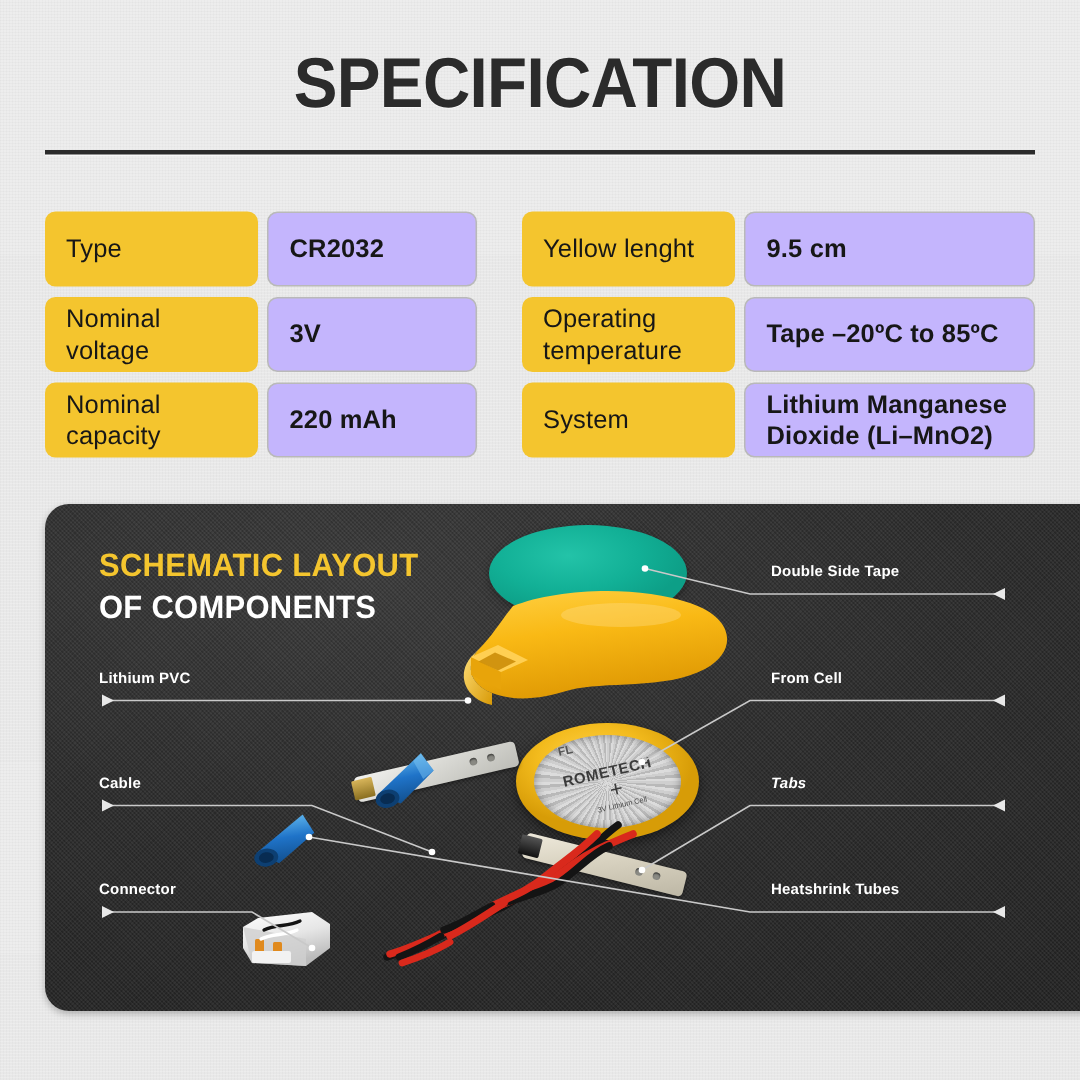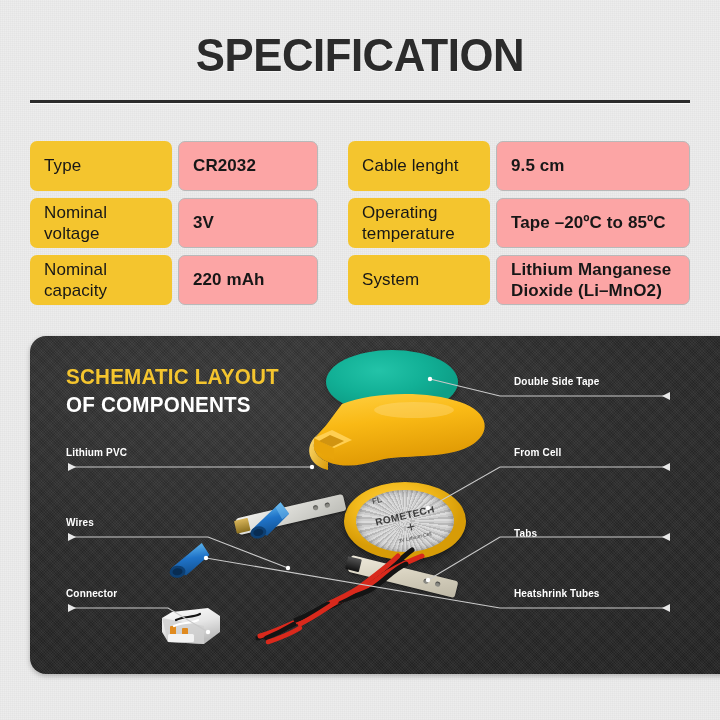--- a/index.html
+++ b/index.html
@@ -53,21 +53,21 @@
     font-size:17px;
     line-height:1.24;
     color:#171717;
   }
   .cell.label{
     background:#F4C52E;
     font-weight:400;
     letter-spacing:.1px;
   }
   .cell.value{
-    background:#fca5a5;
+    background:#c4b5fd;
     border:1px solid #b9b9b9;
     font-weight:bold;
     letter-spacing:.1px;
   }
   .cell.gap{ background:transparent; padding:0; }
   .cell .txt{ display:block; }
 
   
   .schematic-panel{
     position:absolute; left:30px; top:336px;
@@ -179,21 +179,21 @@
 
   <div class="cell label">
       <span class="txt">Type</span>
     </div>
   <div class="cell gap"></div>
   <div class="cell value">
       <span class="txt">CR2032</span>
     </div>
   <div class="cell gap"></div>
   <div class="cell label">
-      <span class="txt">Cable lenght</span>
+      <span class="txt">Yellow lenght</span>
     </div>
   <div class="cell gap"></div>
   <div class="cell value">
       <span class="txt">9.5 cm</span>
     </div>
 
   <div class="cell label">
       <span class="txt">Nominal<br>voltage</span>
     </div>
   <div class="cell gap"></div>
@@ -320,26 +320,26 @@
     <path d="M14 6 L50 2 L62 10 L62 26 L46 38 L10 36 L4 26 L4 12 Z" fill="url(#connG)"></path>
     <path d="M4 12 L10 36 L46 38 L46 20 Z" fill="#cfcfcf" opacity="0.8"></path>
     <rect x="12" y="20" width="6" height="9" rx="1" fill="#e08a1e"></rect>
     <rect x="24" y="22" width="6" height="9" rx="1" fill="#e08a1e"></rect>
     <path d="M18 14 C26 10 34 12 42 8" fill="none" stroke="#141414" stroke-width="2.2" stroke-linecap="round"></path>
     <path d="M16 20 C24 16 32 18 40 14" fill="none" stroke="#ffffff" stroke-width="2.2" stroke-linecap="round"></path>
     <rect x="10" y="28" width="26" height="8" rx="1.5" fill="#f2f2f2"></rect>
   </svg>
 
   <div class="callout left" style="top:111px;">Lithium PVC</div>
-  <div class="callout left" style="top:181px;">Wires</div>
+  <div class="callout left" style="top:181px;">Cable</div>
   <div class="callout left" style="top:252px;">Connector</div>
 
   <div class="callout right" style="top:40px;">Double Side Tape</div>
   <div class="callout right" style="top:111px;">From Cell</div>
-  <div class="callout right" style="top:192px;">Tabs</div>
+  <div class="callout right" style="top:181px;font-style:italic;">Tabs</div>
   <div class="callout right" style="top:252px;">Heatshrink Tubes</div>
 
   <svg class="leader" viewBox="0 0 660 338">
     <g stroke="#c9c9c9" stroke-width="1.1" fill="none">
 
       <path d="M38 131 L282 131"></path>
 
       <path d="M38 201 L178 201 L258 232"></path>
 
       <path d="M38 272 L138 272 L178 296"></path>

